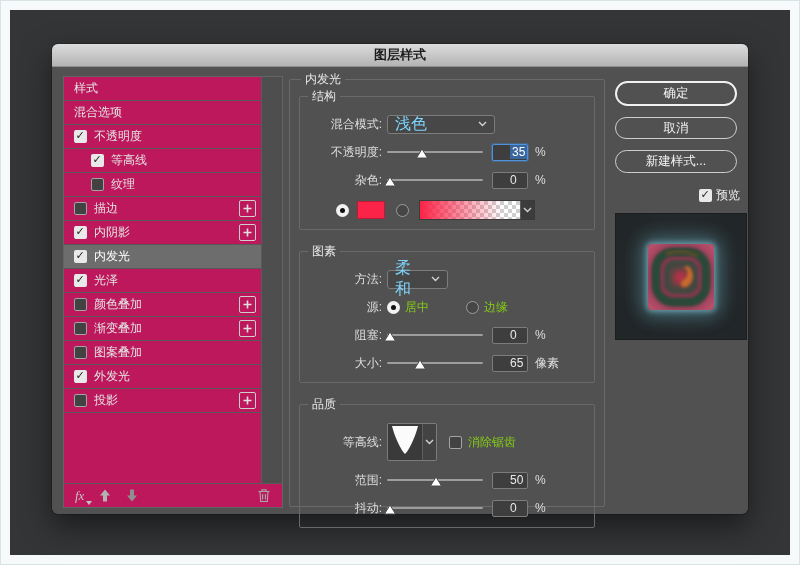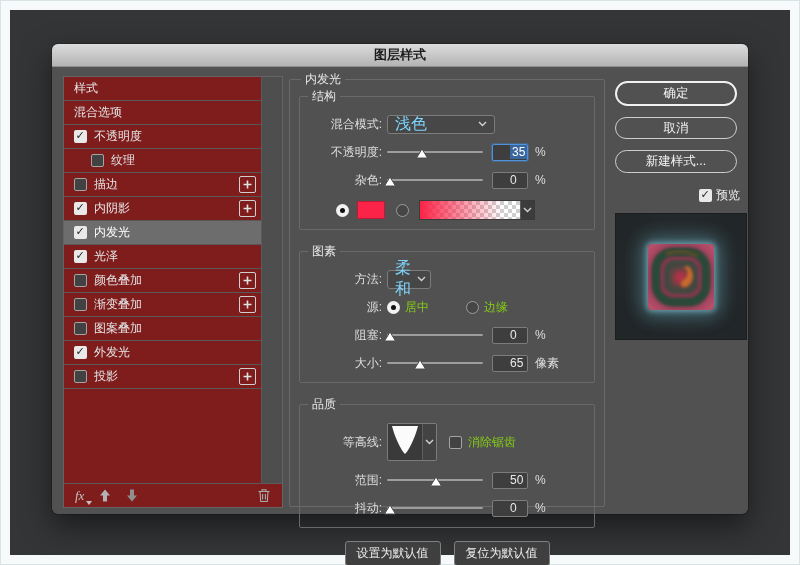--- a/index.html
+++ b/index.html
@@ -6,21 +6,21 @@
   body{width:800px;height:565px;overflow:hidden;font-family:"Liberation Sans","DejaVu Sans",sans-serif;}
   .stage{position:relative;width:800px;height:565px;background:#f7fafb;box-shadow:inset 0 0 0 1px #d9e3e5;}
   .canvas{position:absolute;inset:10px;background:#333537;}
   .dialog{position:absolute;left:42px;top:34px;width:696px;height:470px;background:#515151;border-radius:6px;
           box-shadow:0 12px 30px rgba(0,0,0,.5),0 0 0 1px #2b2b2b;}
   .titlebar{height:22px;background:linear-gradient(#dddddd,#b3b3b3);border-radius:6px 6px 0 0;border-bottom:1px solid #8e8e8e;
             display:flex;align-items:center;justify-content:center;font-size:13px;font-weight:700;color:#1e1e1e;}
   .dbody{position:relative;height:447px;}
 
   
-  .sidebar{position:absolute;left:11px;top:9px;width:220px;height:432px;background:#7f1d1d;border:1px solid #646464;
+  .sidebar{position:absolute;left:11px;top:9px;width:220px;height:432px;background:#be185d;border:1px solid #646464;
            box-sizing:border-box;display:flex;flex-direction:column;}
   .list{flex:1;position:relative;overflow:hidden;}
   .gutter{position:absolute;top:0;right:0;bottom:0;width:20px;border-left:1px solid #5a5a5a;background:#4e4e4e;}
   .srow{height:24px;display:flex;align-items:center;gap:7px;padding:0 5px 0 10px;margin-right:21px;
         border-bottom:1px solid #585858;box-sizing:border-box;color:#e4e4e4;font-size:12px;cursor:default;}
   .srow.ind{padding-left:27px;}
   .srow.sel{background:#6d6d6d;color:#ffffff;}
   .slabel{white-space:nowrap;overflow:hidden;}
   .plusbtn{margin-left:auto;width:15px;height:15px;border:1px solid #cfcfcf;border-radius:2px;flex:none;
            display:flex;align-items:center;justify-content:center;background:transparent;}
@@ -38,21 +38,21 @@
   fieldset{border:1px solid #696969;border-radius:2px;margin:0;}
   legend{font-size:12px;color:#e8e8e8;padding:0 4px;margin-left:2px;}
   .main-panel{position:absolute;left:237px;top:4px;width:316px;height:436px;padding:0 9px 6px;box-sizing:border-box;background:transparent;}
   .grp{padding:1px 6px 9px;margin-bottom:13px;}
   .row{display:flex;align-items:center;margin:8px 18px 0;height:20px;}
   .row.tall{height:40px;align-items:center;}
   .lbl{width:58px;text-align:right;color:#dfdfdf;font-size:12px;flex:none;white-space:nowrap;}
   .select{height:19px;background:#474747;border:1px solid #7c7c7c;border-radius:3px;margin-left:5px;box-sizing:border-box;
           display:flex;align-items:center;color:#7dd3fc;font-size:16px;padding:0 7px;}
   .w-blend{width:108px;}
-  .w-method{width:44px;}
+  .w-method{width:61px;}
   .select .chev{margin-left:auto;line-height:0;padding-left:6px;}
   .slider{position:relative;width:96px;height:14px;margin:0 9px 0 5px;flex:none;}
   .track{position:absolute;left:0;right:0;top:6px;height:2px;background:#9d9d9d;border-radius:1px;}
   .thumb{position:absolute;top:3px;left:0;transform:translateX(-50%);line-height:0;}
   .field{width:36px;height:17px;background:#3e3e3e;border:1px solid #7c7c7c;border-radius:2px;box-sizing:border-box;flex:none;
          color:#eaeaea;font-size:12px;display:flex;align-items:center;padding:0 17px;}
   .field.focus{border-color:#4f93dd;box-shadow:0 0 0 1px rgba(70,140,220,.35);}
   .seltxt{background:#39669f;color:#fff;padding:0 2px;}
   .unit{margin-left:7px;font-size:12px;color:#dfdfdf;white-space:nowrap;}
   .color-row{padding-left:12px;margin-top:10px;}
@@ -108,20 +108,24 @@
           <span class="slabel">样式</span>
         </div>
         <div class="srow">
           <span class="slabel">混合选项</span>
         </div>
         <div class="srow">
           <span class="cb checked"></span>
           <span class="slabel">不透明度</span>
         </div>
         <div class="srow ind">
+          <span class="cb checked"></span>
+          <span class="slabel">等高线</span>
+        </div>
+        <div class="srow ind">
           <span class="cb unchecked"></span>
           <span class="slabel">纹理</span>
         </div>
         <div class="srow">
           <span class="cb unchecked"></span>
           <span class="slabel">描边</span>
           <span class="plusbtn">
                   <svg width="9" height="9" viewBox="0 0 9 9">
                     <path d="M4.5 0.5v8M0.5 4.5h8" stroke="#e2e2e2" stroke-width="1.6"></path>
                   </svg>
@@ -355,24 +359,20 @@
                       <path d="M6.5 1 L12 10 H1 Z" fill="#ffffff" stroke="#4a4a4a"></path>
                     </svg></span>
           </span>
           <span class="field">
                   <span>0</span>
                 </span>
           <span class="unit">%</span>
         </div>
       </fieldset>
 
-      <div class="defaults">
-        <button class="dbtn">设置为默认值</button>
-        <button class="dbtn">复位为默认值</button>
-      </div>
     </fieldset>
 
     <button class="pill ok">确定</button>
     <button class="pill cancel">取消</button>
     <button class="pill newstyle">新建样式...</button>
 
     <div class="preview-row">
       <span class="cb checked"></span>
       <span>预览</span>
     </div>

